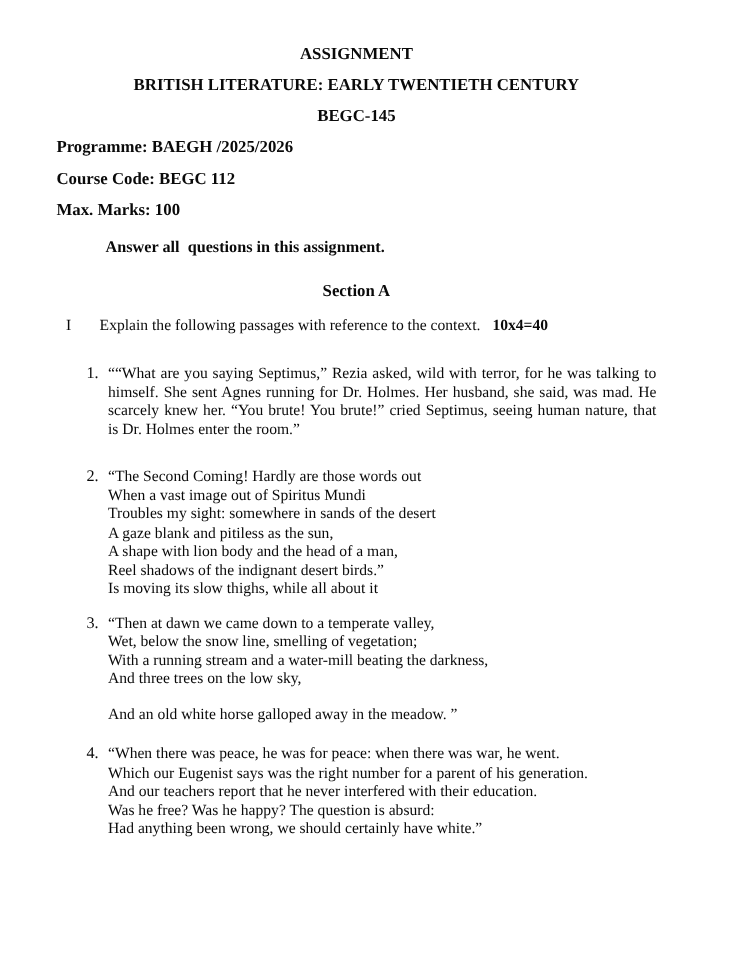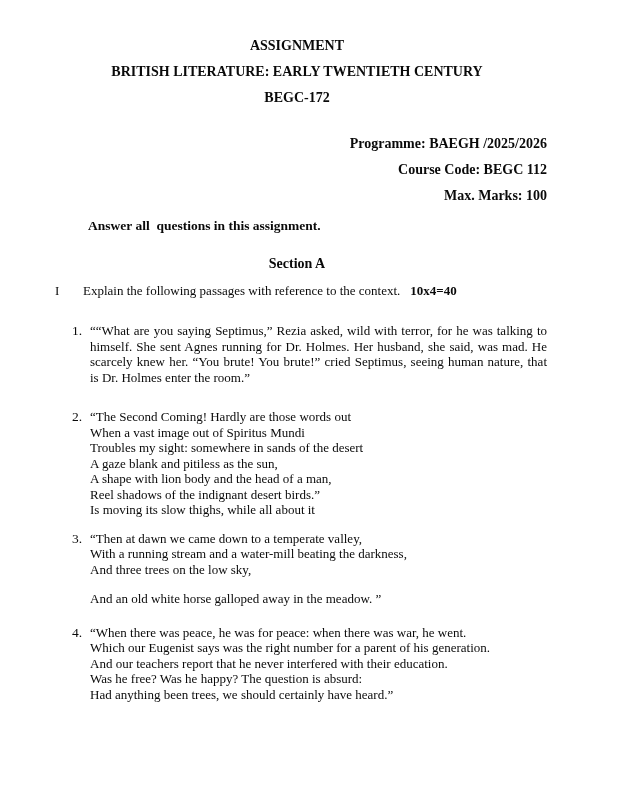--- a/index.html
+++ b/index.html
@@ -21,22 +21,21 @@
     overflow: hidden;
     background: #ffffff;
   }
   .doc-header {
     text-align: center;
     font-weight: bold;
     font-size: 14px;
     line-height: 26px;
   }
   .meta {
-    margin-top: 20px;
-    text-align: right;
+    text-align: left;
     font-weight: bold;
     font-size: 14px;
     line-height: 26px;
   }
   .instruction {
     margin: 4px 0 12px 41px;
     font-weight: bold;
     font-size: 13.5px;
     line-height: 26px;
     white-space: pre-wrap;
@@ -76,21 +75,21 @@
   .verse-line.gap-above { margin-top: 14px; }
 </style>
 </head>
 <body>
 
 <div class="page">
 
   <header class="doc-header">
     <div>ASSIGNMENT</div>
     <div>BRITISH LITERATURE: EARLY TWENTIETH CENTURY</div>
-    <div>BEGC-172</div>
+    <div>BEGC-145</div>
   </header>
 
   <section class="meta">
     <div>Programme: BAEGH /2025/2026</div>
     <div>Course Code: BEGC 112</div>
     <div>Max. Marks: 100</div>
   </section>
 
   <p class="instruction">Answer all  questions in this assignment.</p>
 
@@ -119,31 +118,32 @@
         <div class="verse-line">A shape with lion body and the head of a man,</div>
         <div class="verse-line">Reel shadows of the indignant desert birds.”</div>
         <div class="verse-line">Is moving its slow thighs, while all about it</div>
       </div>
     </div>
 
     <div class="passage gap-c">
       <span class="passage-number">3.</span>
       <div class="passage-content">
         <div class="verse-line">“Then at dawn we came down to a temperate valley,</div>
+        <div class="verse-line">Wet, below the snow line, smelling of vegetation;</div>
         <div class="verse-line">With a running stream and a water-mill beating the darkness,</div>
         <div class="verse-line">And three trees on the low sky,</div>
         <div class="verse-line gap-above">And an old white horse galloped away in the meadow. ”</div>
       </div>
     </div>
 
     <div class="passage">
       <span class="passage-number">4.</span>
       <div class="passage-content">
         <div class="verse-line">“When there was peace, he was for peace: when there was war, he went.</div>
         <div class="verse-line">Which our Eugenist says was the right number for a parent of his generation.</div>
         <div class="verse-line">And our teachers report that he never interfered with their education.</div>
         <div class="verse-line">Was he free? Was he happy? The question is absurd:</div>
-        <div class="verse-line">Had anything been trees, we should certainly have heard.”</div>
+        <div class="verse-line">Had anything been wrong, we should certainly have white.”</div>
       </div>
     </div>
 
   </div>
 </div>
 
 </body></html>

